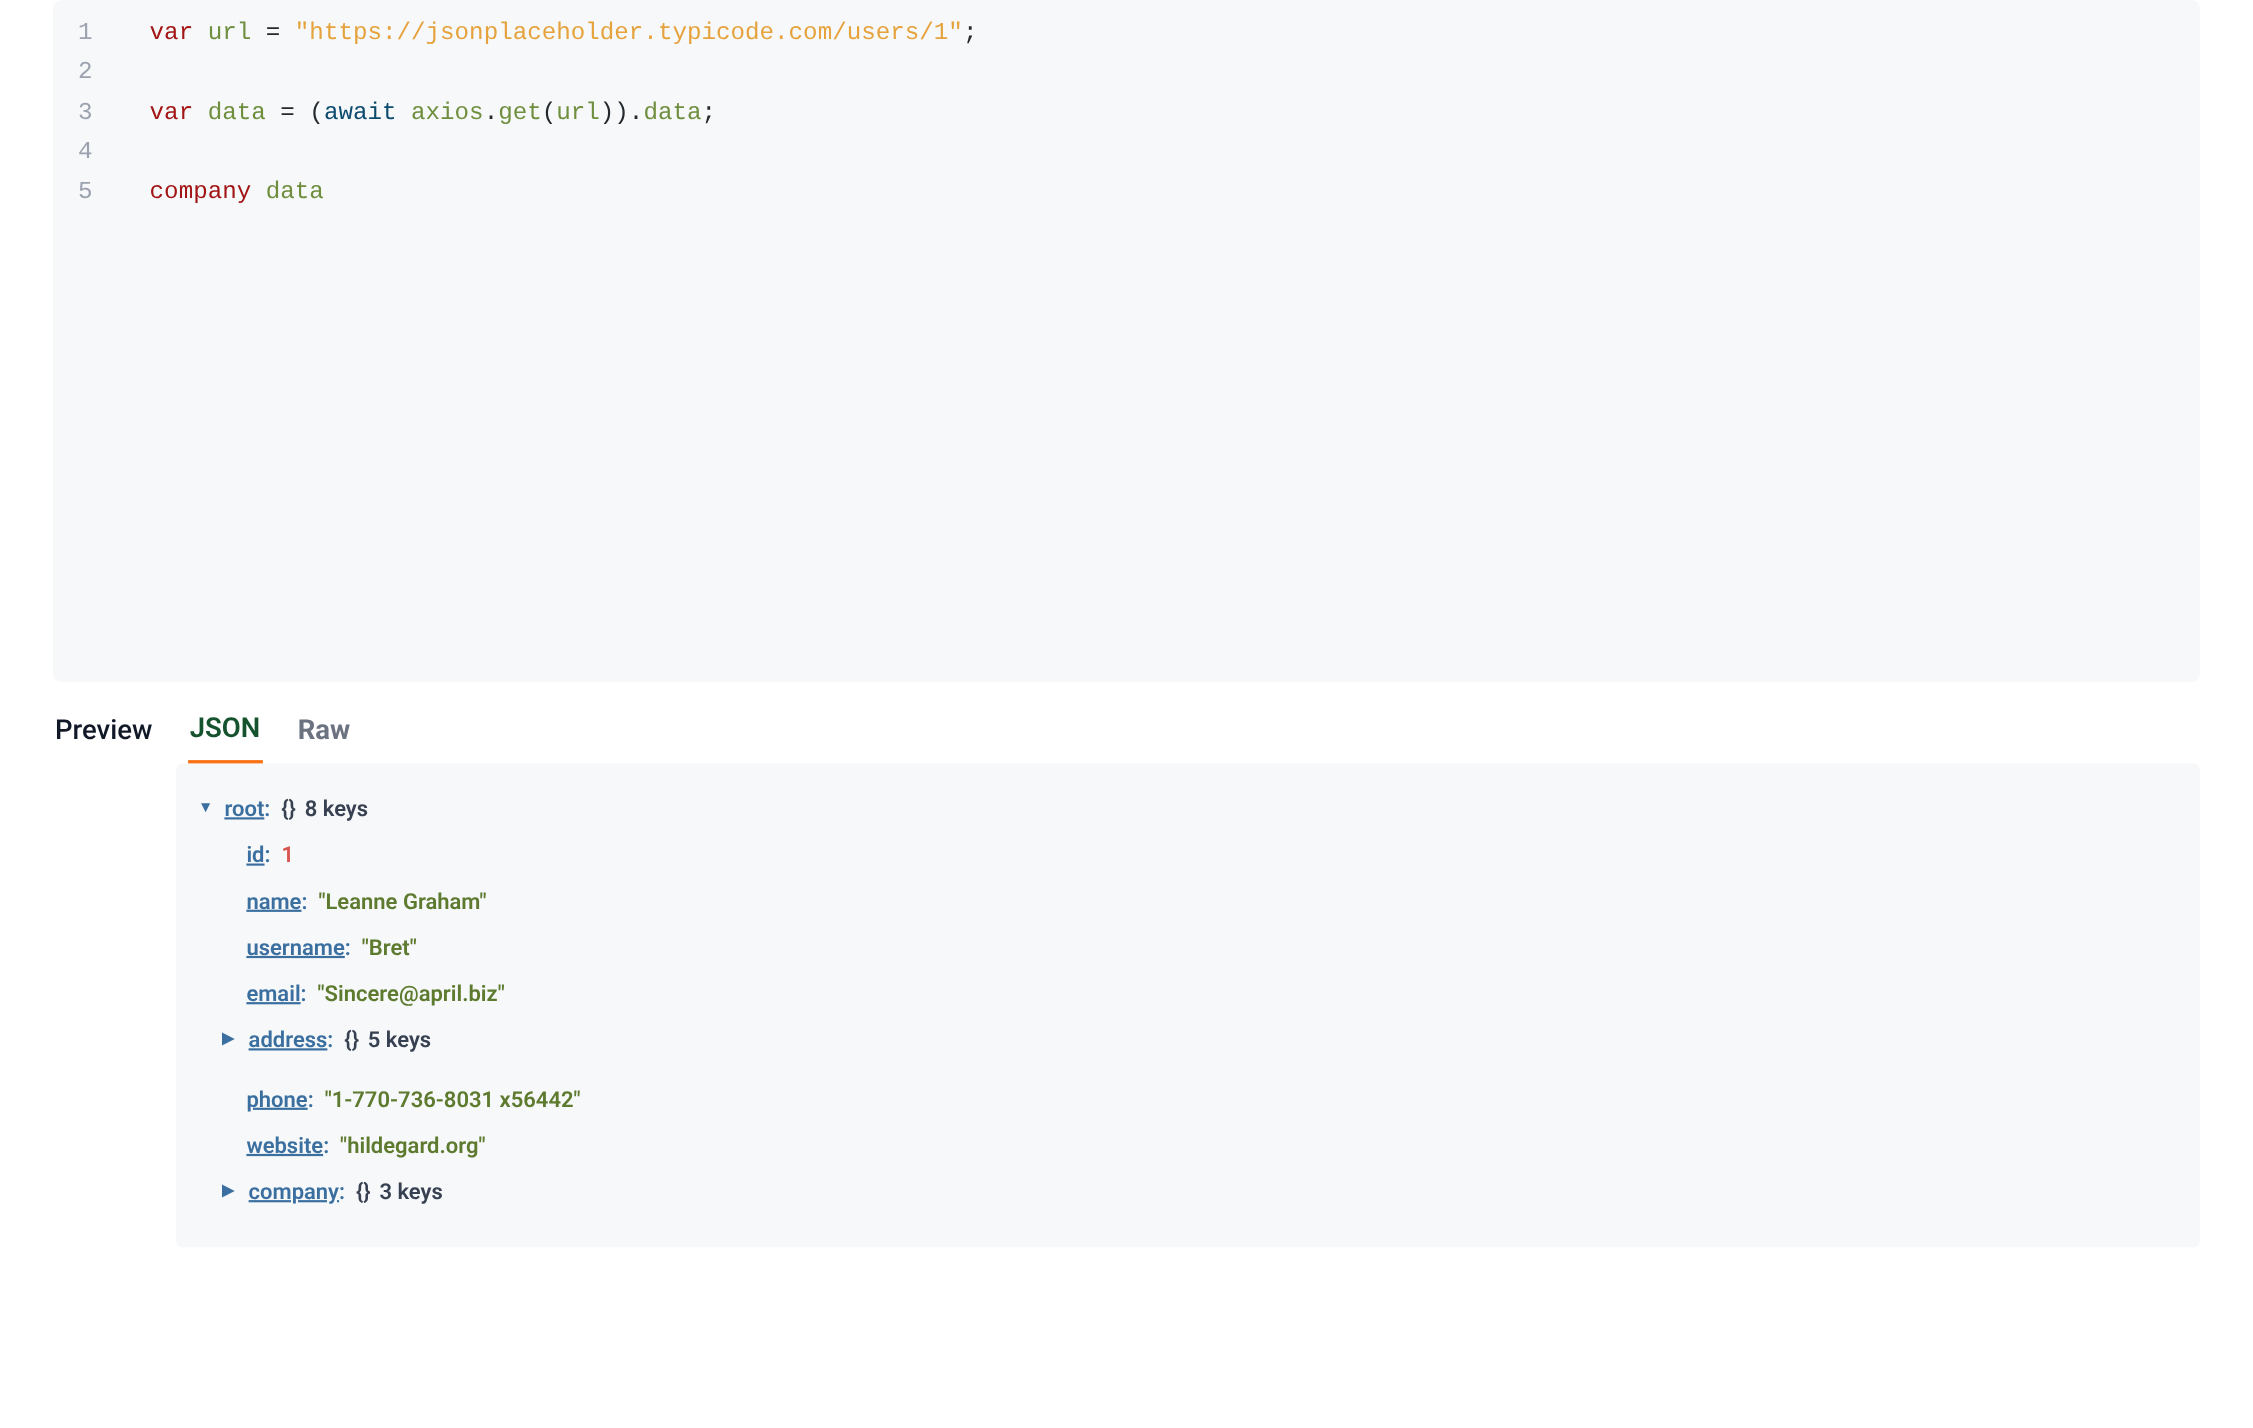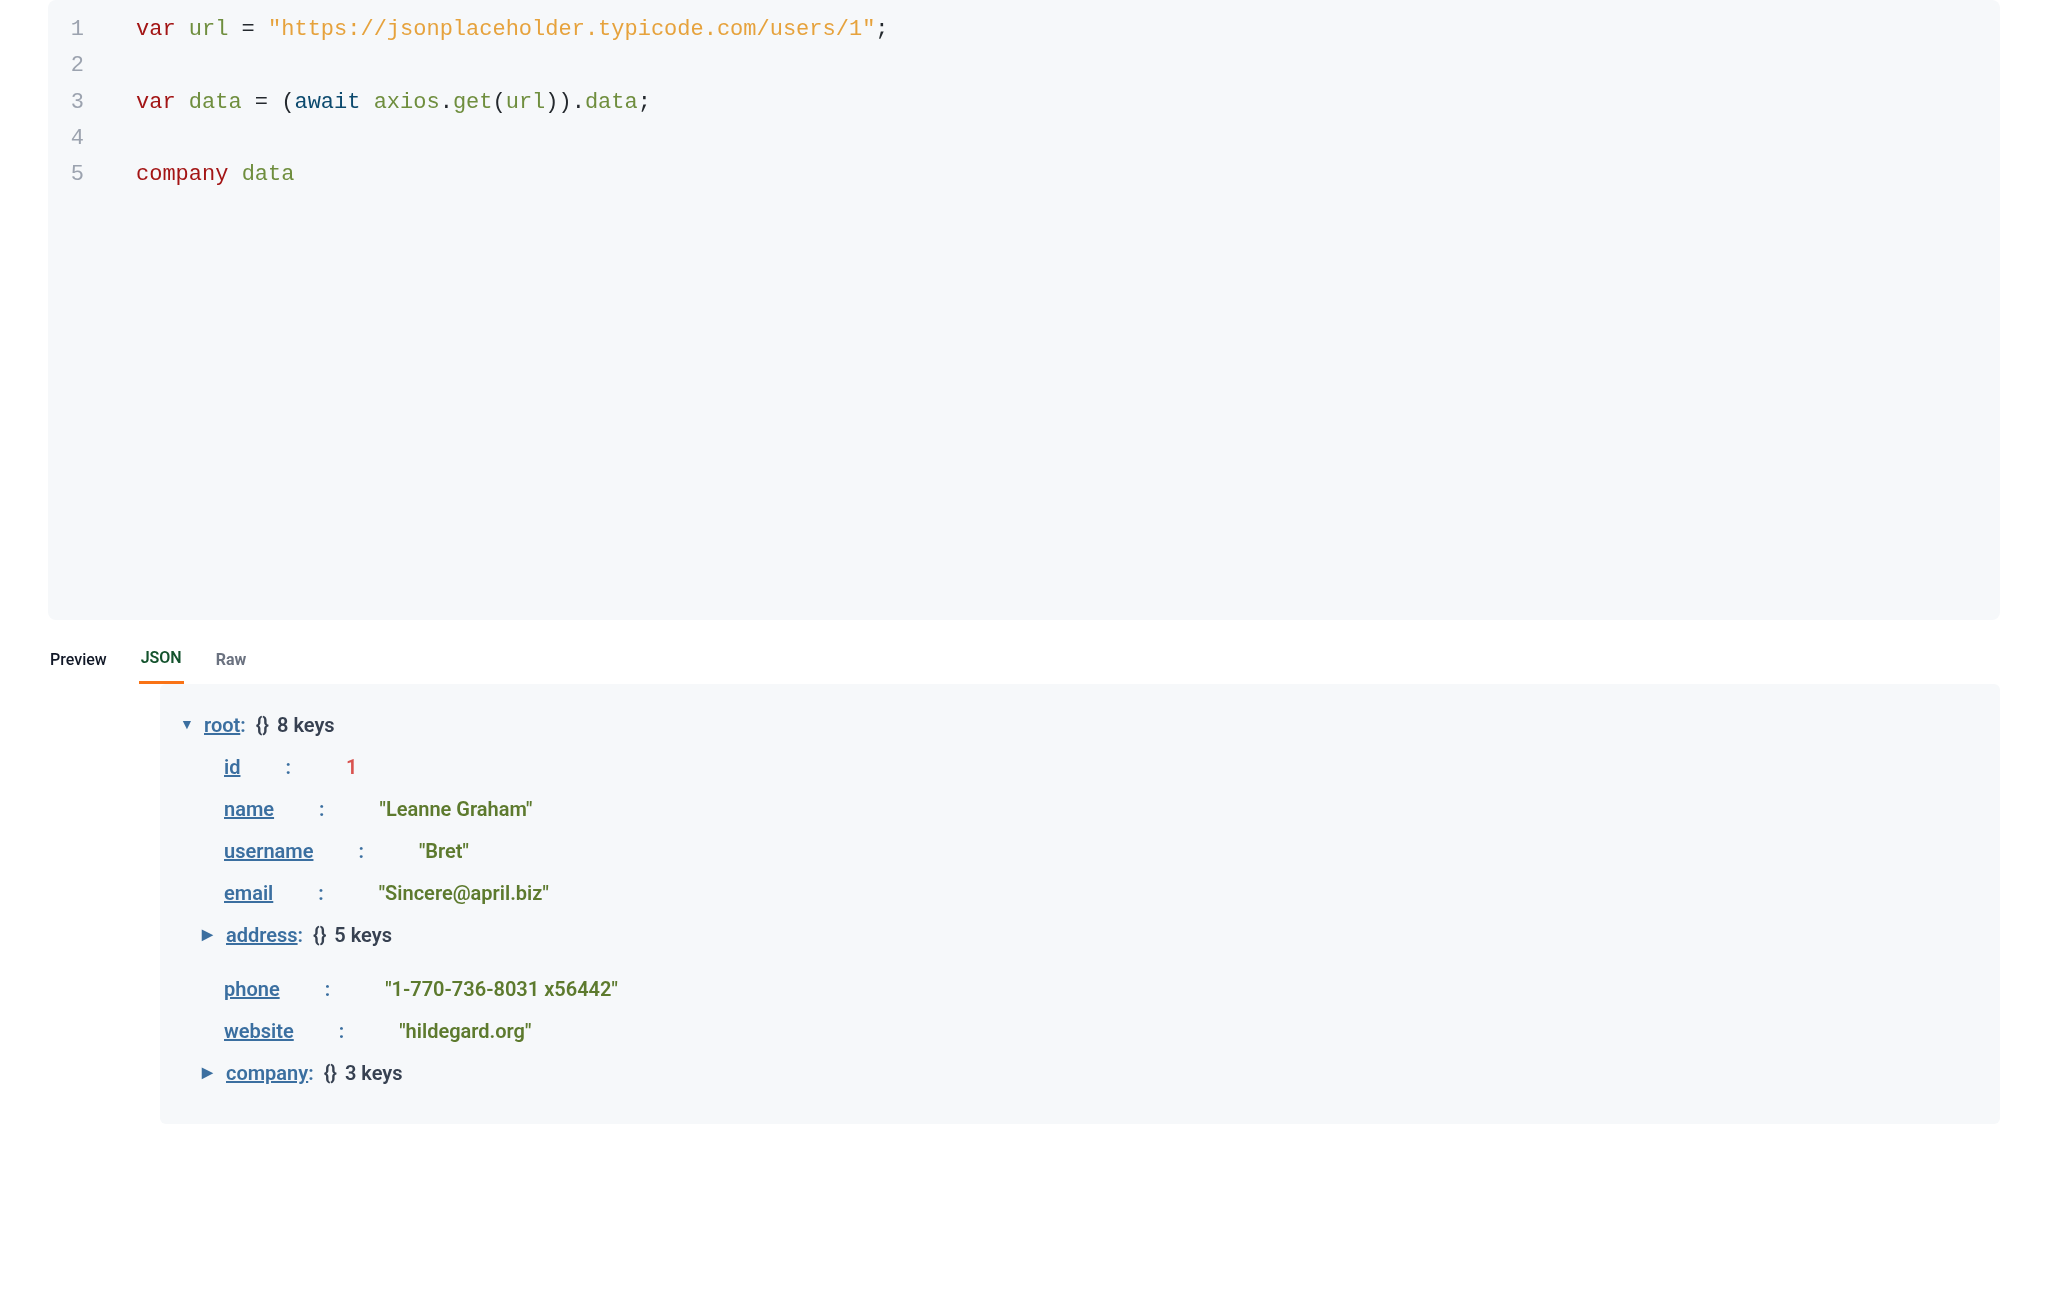--- a/index.html
+++ b/index.html
@@ -42,21 +42,21 @@
     .tok-string { color: #e6a23c; }
     .tok-punct { color: #24292e; }
     .tok-ident { color: #6f8e3e; }
     .tok-await { color: #0c4a6e; }
 
     .tabs-bar {
       display: flex;
       align-items: center;
       padding: 20px 48px 0 48px;
       gap: 30px;
-      font-size: 16px;
+      font-size: 25px;
     }
     .tab {
       padding: 8px 2px 14px 2px;
       cursor: pointer;
       color: #6b7280;
       font-weight: 700;
     }
     .tab.active {
       color: #14532d;
       border-bottom: 3px solid #f97316;
@@ -74,21 +74,21 @@
       border-radius: 6px;
       font-family: -apple-system, BlinkMacSystemFont, "Segoe UI", Roboto, sans-serif;
       font-size: 20px;
       line-height: 2.1;
       font-weight: 600;
     }
     .json-row {
       display: flex;
       align-items: center;
     }
-    .json-indent-1 { padding-left: 44px; gap: 45px; }
+    .json-indent-1 { padding-left: 44px; }
     .json-indent-05 { padding-left: 22px; }
     .toggle-arrow {
       width: 18px;
       display: inline-block;
       color: #3b6fa0;
       font-size: 14px;
       margin-right: 6px;
       cursor: pointer;
     }
     .json-key {

